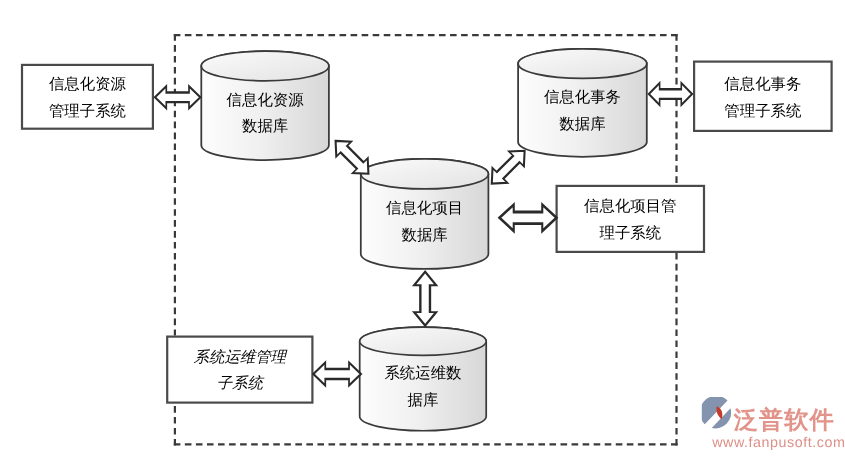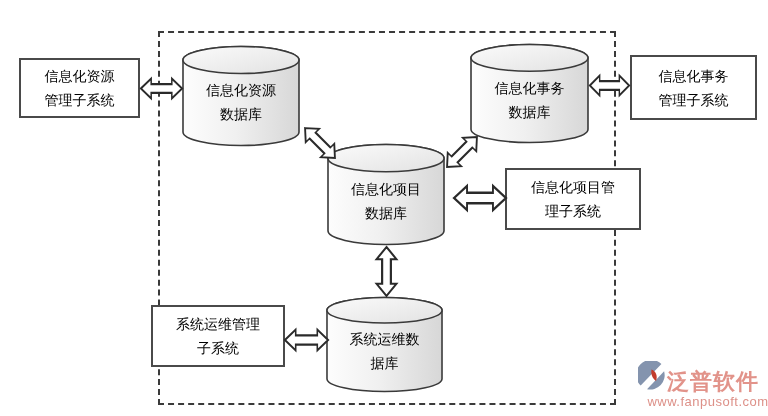--- a/index.html
+++ b/index.html
@@ -144,21 +144,21 @@
       <span>信息化项目</span>
       <span>数据库</span>
     </div>
   </div>
 
   <div class="node-box" style="left:493px; top:168px; width:136px; height:62px;">
     <span>信息化项目管</span>
     <span>理子系统</span>
   </div>
 
-  <div class="node-box" style="left:139px; top:305px; width:134px; height:62px;">
+  <div class="node-box" style="left:139px; top:305px; width:134px; height:62px;font-style:italic;">
     <span>系统运维管理</span>
     <span>子系统</span>
   </div>
 
   <div class="cyl" style="left:314px; top:296px; width:117px; height:97px;">
     <svg class="cyl-shape" viewBox="0 0 118 102" preserveAspectRatio="none">
       <path d="M1,15 L1,87 A58,13.5 0 0 0 117,87 L117,15 A58,13.5 0 0 0 1,15 Z" fill="url(#cylBody)" stroke="#3a3a3a" stroke-width="1.6"></path>
       <ellipse cx="59" cy="15" rx="58" ry="13.5" fill="url(#cylTop)" stroke="#3a3a3a" stroke-width="1.6"></ellipse>
     </svg>
     <div class="cyl-label">

